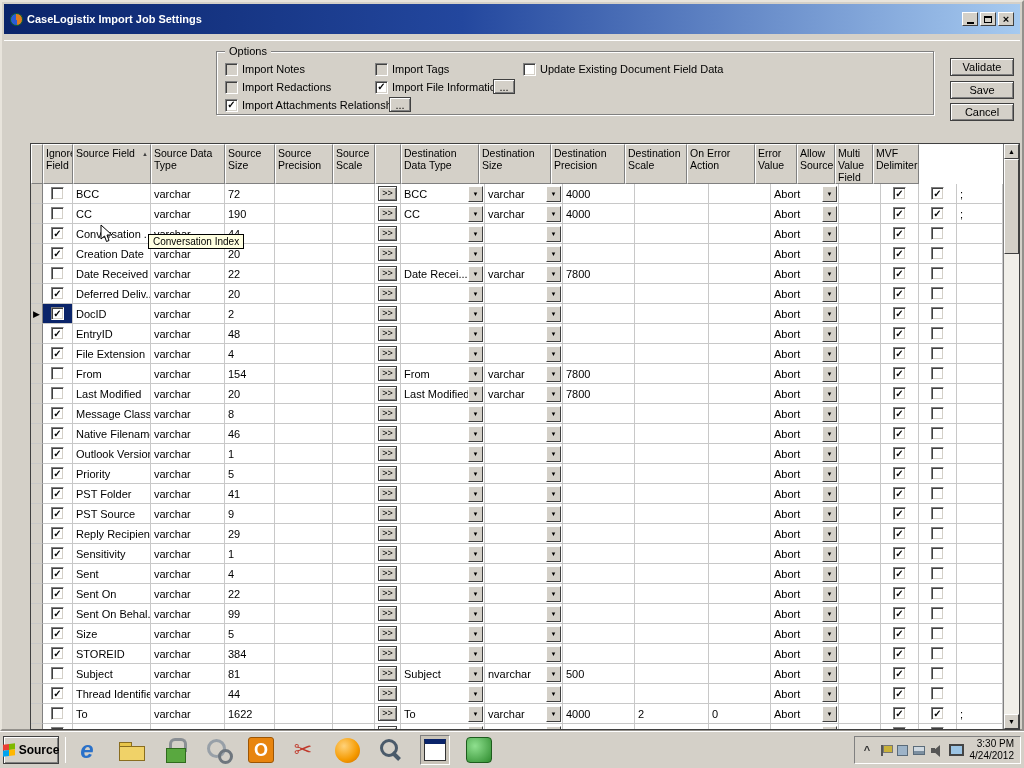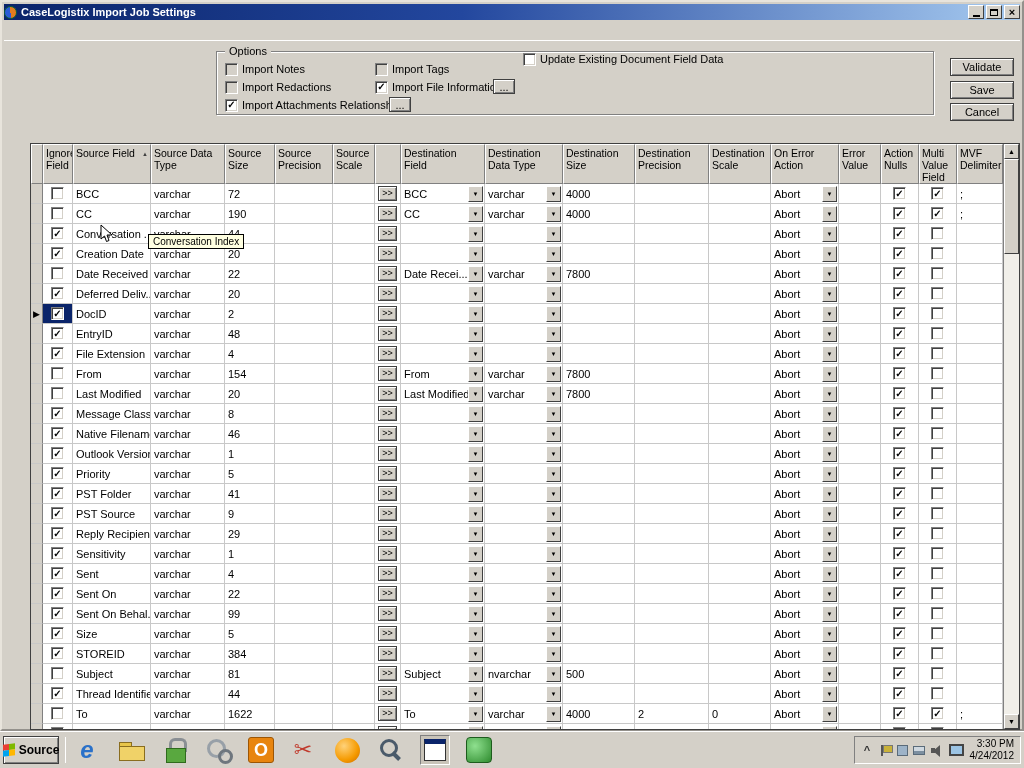--- a/index.html
+++ b/index.html
@@ -2,23 +2,23 @@
 <html><head>
 <meta charset="utf-8">
 <style>
   * { margin:0; padding:0; box-sizing:border-box; }
   html,body { width:1024px; height:768px; overflow:hidden; }
   body { font-family:"Liberation Sans", sans-serif; font-size:11px; background:#3a6ea5; position:relative; color:#000; }
 
   
   .window { position:absolute; left:0; top:0; width:1024px; height:731px; background:#d4d0c8;
             border:2px outset #e8e4dc; }
-  .titlebar { position:absolute; left:2px; top:2px; right:2px; height:16px;
+  .titlebar { position:absolute; left:2px; top:2px; right:2px; height:30px;
               background:linear-gradient(90deg,#0a246a 0%,#23479e 45%,#a6caf0 100%);
-              display:flex; align-items:center; padding:0 0; color:#fff; }
+              display:flex; align-items:center; padding:0 6px; color:#fff; }
   .app-icon { width:13px; height:13px; border-radius:50%;
               background:conic-gradient(#e07b1f 0 50%, #2a5bd7 50% 100%); border:1px solid #163; flex-shrink:0; }
   .title-text { font-weight:bold; font-size:11px; margin-left:4px; flex:1; white-space:nowrap; overflow:hidden; }
   .win-btn { width:16px; height:14px; background:#d4d0c8; margin-left:2px; color:#000;
              border:1px solid; border-color:#fff #404040 #404040 #fff;
              display:flex; align-items:center; justify-content:center; font-size:9px; line-height:1; }
   .glyph-min { width:7px; height:2px; background:#000; margin-top:7px; }
   .glyph-max { width:8px; height:7px; border:1px solid #000; border-top:2px solid #000; }
   .glyph-close { font-size:11px; font-weight:bold; line-height:1; }
 
@@ -175,21 +175,21 @@
       <span class="gb-label">Options</span>
 
       <div class="opt-cb" style="left:8px; top:10px;">
         <span class="cb disabled"></span>
         <span class="cb-label">Import Notes</span>
       </div>
       <div class="opt-cb" style="left:158px; top:10px;">
         <span class="cb disabled"></span>
         <span class="cb-label">Import Tags</span>
       </div>
-      <div class="opt-cb" style="left:306px; top:0;">
+      <div class="opt-cb" style="left:306px; top:10px;">
         <span class="cb"></span>
         <span class="cb-label">Update Existing Document Field Data</span>
       </div>
       <div class="opt-cb" style="left:8px; top:28px;">
         <span class="cb disabled"></span>
         <span class="cb-label">Import Redactions</span>
       </div>
       <div class="opt-cb" style="left:158px; top:28px;">
         <span class="cb">✓</span>
         <span class="cb-label">Import File Information</span>
@@ -210,28 +210,27 @@
       <div class="grid-main">
         <div class="grid-header" id="grid-header">
             <div class="gh" style="width: 12px;"><span></span></div>
             <div class="gh" style="width: 30px;"><span>Ignore Field</span></div>
             <div class="gh" style="width: 78px;"><span>Source Field</span><span class="sort">▲</span></div>
             <div class="gh" style="width: 74px;"><span>Source Data Type</span></div>
             <div class="gh" style="width: 50px;"><span>Source Size</span></div>
             <div class="gh" style="width: 58px;"><span>Source Precision</span></div>
             <div class="gh" style="width: 42px;"><span>Source Scale</span></div>
             <div class="gh" style="width: 26px;"><span></span></div>
-            <div class="gh" style="width: 84px;"><span>Destination Field</span></div>
             <div class="gh" style="width: 78px;"><span>Destination Data Type</span></div>
             <div class="gh" style="width: 72px;"><span>Destination Size</span></div>
             <div class="gh" style="width: 74px;"><span>Destination Precision</span></div>
             <div class="gh" style="width: 62px;"><span>Destination Scale</span></div>
             <div class="gh" style="width: 68px;"><span>On Error Action</span></div>
             <div class="gh" style="width: 42px;"><span>Error Value</span></div>
-            <div class="gh" style="width: 38px;"><span>Action Nulls</span></div>
+            <div class="gh" style="width: 38px;"><span>Allow Source</span></div>
             <div class="gh" style="width: 38px;"><span>Multi Value Field</span></div>
             <div class="gh" style="width: 46px;"><span>MVF Delimiter</span></div>
           </div>
         <div class="grid-rows" id="grid-rows">
             <div class="gr">
               <div class="gc rowhdr" style="width: 12px;"></div>
               <div class="gc center" style="width: 30px;">
                 <span class="cb"></span>
               </div>
               <div class="gc" style="width: 78px;">

